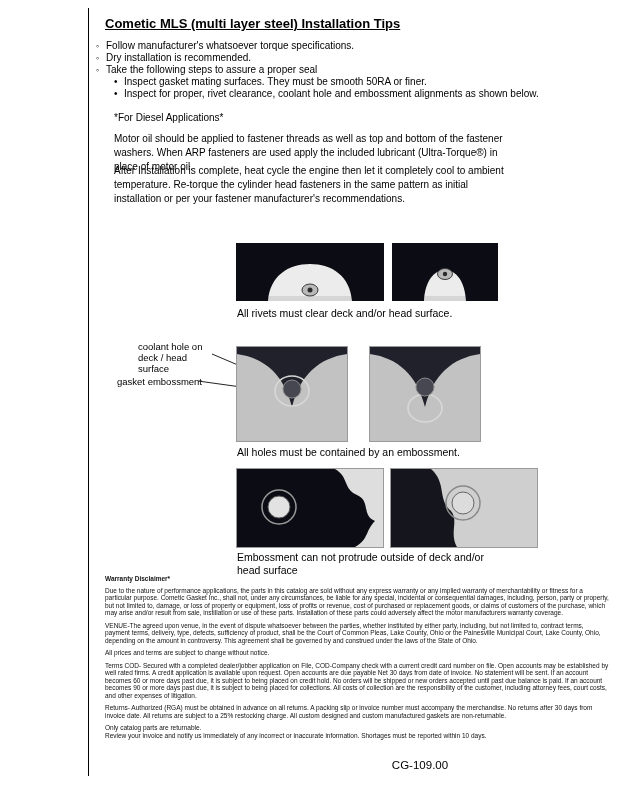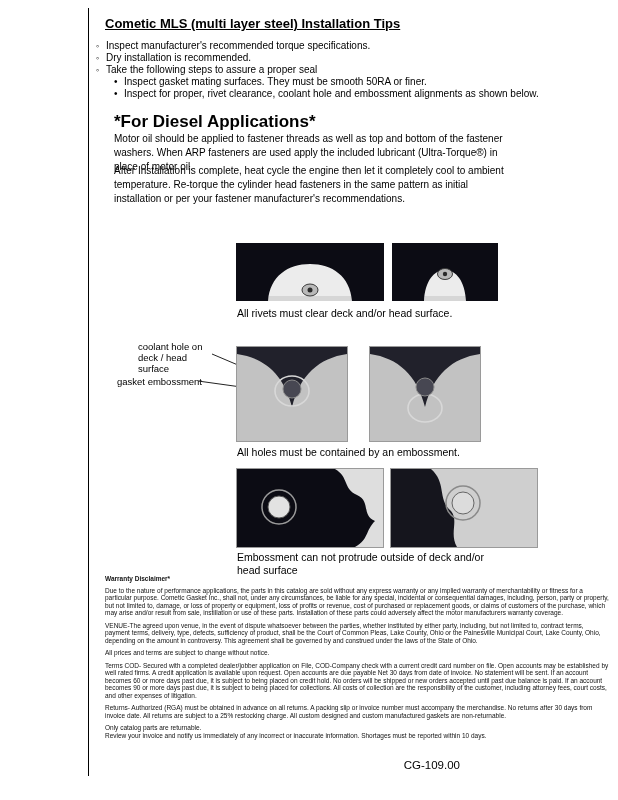--- a/index.html
+++ b/index.html
@@ -25,21 +25,21 @@
   .tips {
     position: absolute; left: 96px; top: 40px;
     font-size: 10px; line-height: 12px;
   }
   .tip { display: flex; }
   .tip .marker { width: 10px; flex: 0 0 10px; font-size: 9px; }
   .tip.sub { margin-left: 18px; }
   .tip.sub .marker { font-size: 10px; }
   .diesel-heading {
     position: absolute; left: 114px; top: 112px; margin: 0;
-    font-size: 17px; font-weight: bold;
+    font-size: 10px; font-weight: normal;
   }
   .para {
     position: absolute; left: 114px; margin: 0;
     font-size: 10px; line-height: 14px; width: 400px;
   }
   .p1 { top: 132px; }
   .p2 { top: 164px; }
   .p3 { top: 207px; width: 440px; }
   .dlabel {
     position: absolute; font-size: 13px; text-align: center;
@@ -74,36 +74,36 @@
   .callout-lines { position: absolute; left: 194px; top: 348px; }
   .legal {
     position: absolute; left: 105px; top: 575px; width: 504px;
     font-size: 6.5px; line-height: 7.5px; color: #111;
   }
   .legal h3 { margin: 0 0 4px 0; font-size: 6.5px; }
   .legal p { margin: 0 0 5px 0; }
   .legal p.tight { margin-bottom: 0; }
   .page-code {
     position: absolute; left: 380px; top: 759px; width: 80px;
-    font-size: 11.5px; text-align: right;
+    font-size: 11.5px; text-align: center;
   }
 </style>
 </head>
 <body>
 
 <div class="page">
 
   <div class="left-rule"></div>
 
   <h1 class="title">Cometic MLS (multi layer steel) Installation Tips</h1>
 
   <div class="tips">
     <div class="tip">
       <span class="marker">◦</span>
-      <span>Inspect manufacturer's recommended torque specifications.</span>
+      <span>Follow manufacturer's whatsoever torque specifications.</span>
     </div>
     <div class="tip">
       <span class="marker">◦</span>
       <span>Dry installation is recommended.</span>
     </div>
     <div class="tip">
       <span class="marker">◦</span>
       <span>Take the following steps to assure a proper seal</span>
     </div>
     <div class="tip sub">

